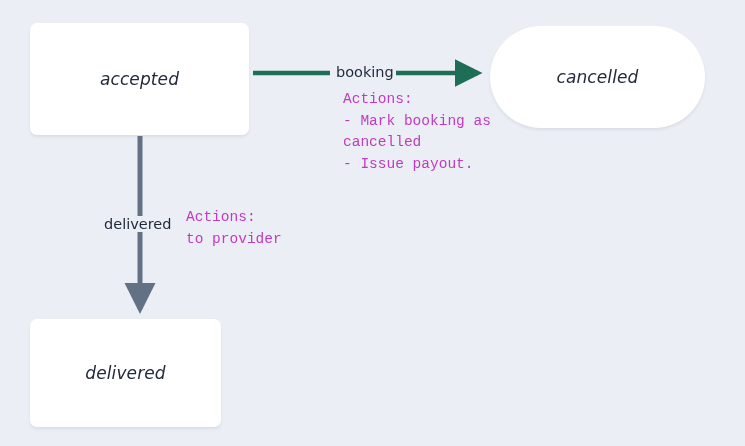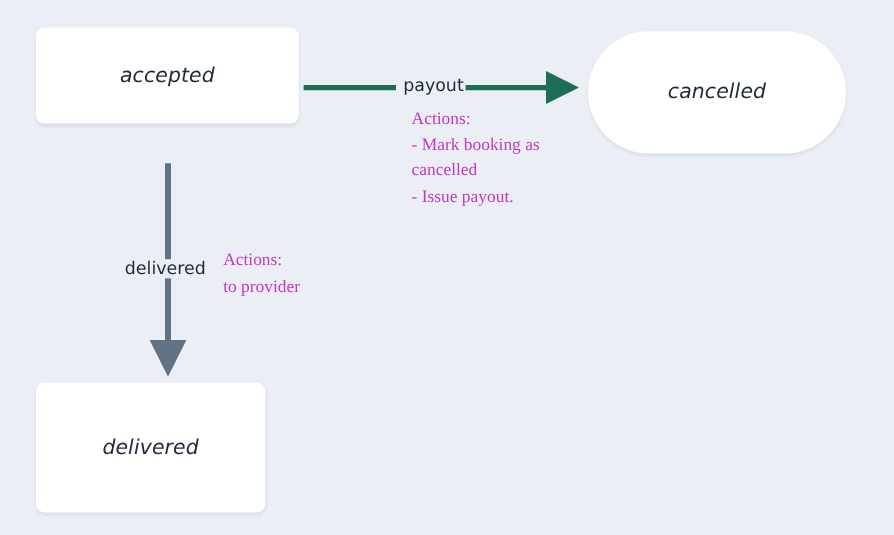--- a/index.html
+++ b/index.html
@@ -30,21 +30,21 @@
     font-style: italic;
     font-size: 17px;
     color: #222b3a;
     letter-spacing: 0.1px;
     font-family: "DejaVu Sans", sans-serif;
   }
   #node-accepted {
     left: 30px;
     top: 23px;
     width: 219px;
-    height: 80px;
+    height: 112px;
     border-radius: 7px;
   }
   #node-delivered {
     left: 30px;
     top: 319px;
     width: 191px;
     height: 108px;
     border-radius: 7px;
   }
   #node-cancelled {
@@ -80,21 +80,21 @@
     left: 101px;
     top: 216px;
     background: #ebeff5;
     padding: 0 3px;
   }
   .actions-block {
     position: absolute;
     color: #c13ac1;
     font-size: 14.5px;
     line-height: 21.5px;
-    font-family: Liberation Serif, serif;
+    font-family: Liberation Mono, monospace;
     white-space: nowrap;
   }
   #actions-cancel {
     left: 343px;
     top: 89px;
   }
   #actions-complete {
     left: 186px;
     top: 207px;
   }
@@ -129,21 +129,21 @@
   </div>
 
   <div class="node" id="node-cancelled">
     <span class="node-label">cancelled</span>
   </div>
 
   <div class="node" id="node-delivered">
     <span class="node-label">delivered</span>
   </div>
 
-  <div class="edge-label" id="label-cancel">payout</div>
+  <div class="edge-label" id="label-cancel">booking</div>
 
   <div class="edge-label" id="label-complete">delivered</div>
 
   <div class="actions-block" id="actions-cancel">
     <span class="actions-line">Actions:</span>
     <span class="actions-line">- Mark booking as</span>
     <span class="actions-line">cancelled</span>
     <span class="actions-line">- Issue payout.</span>
   </div>
 

